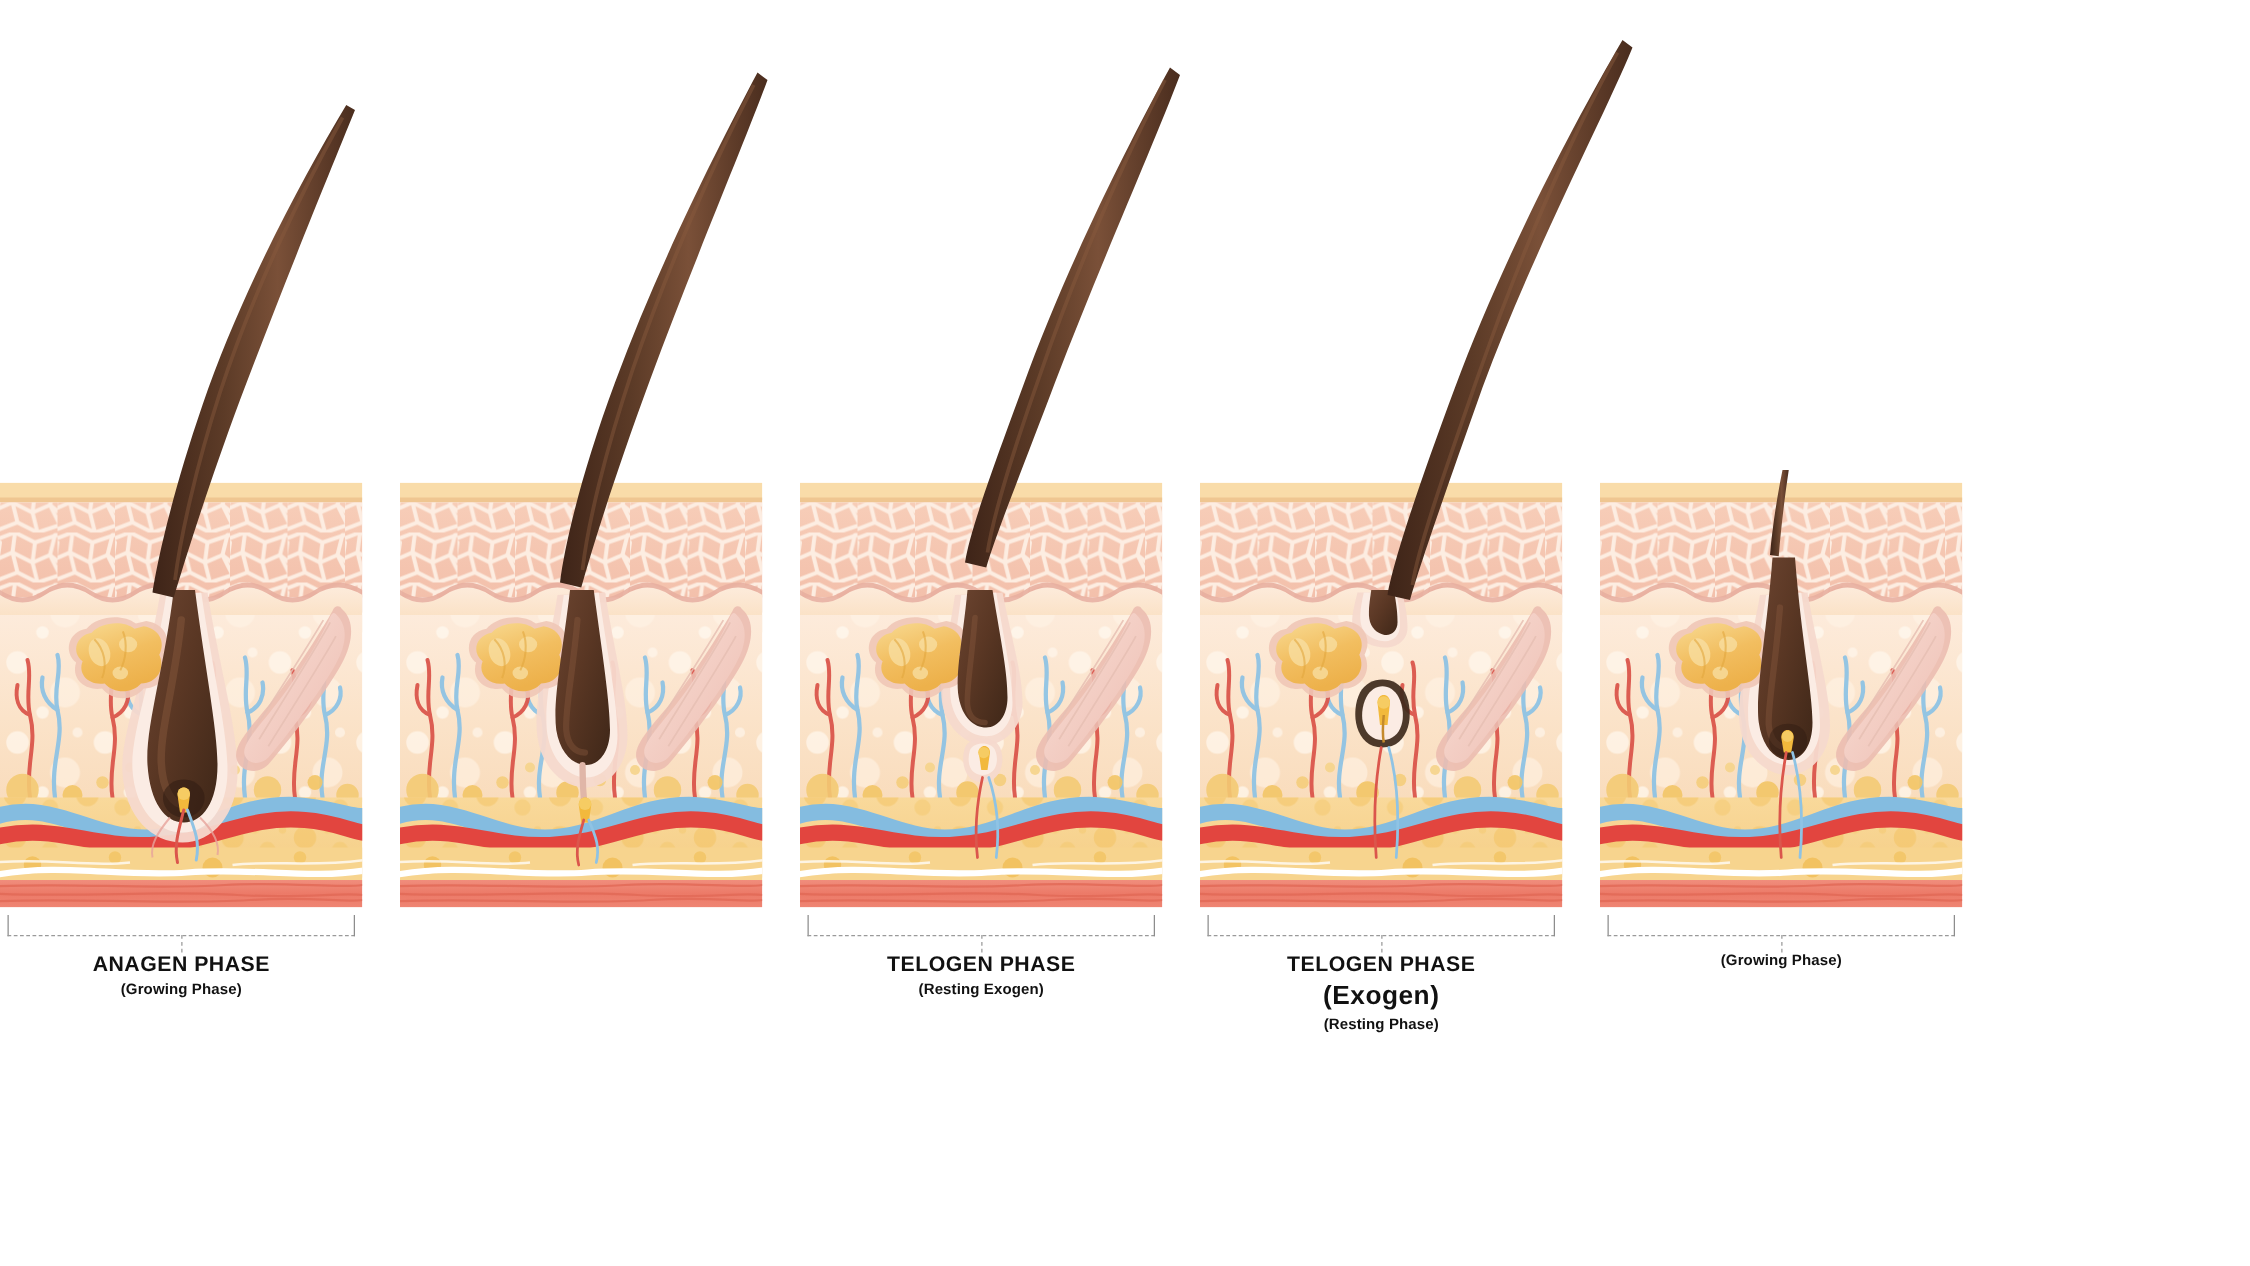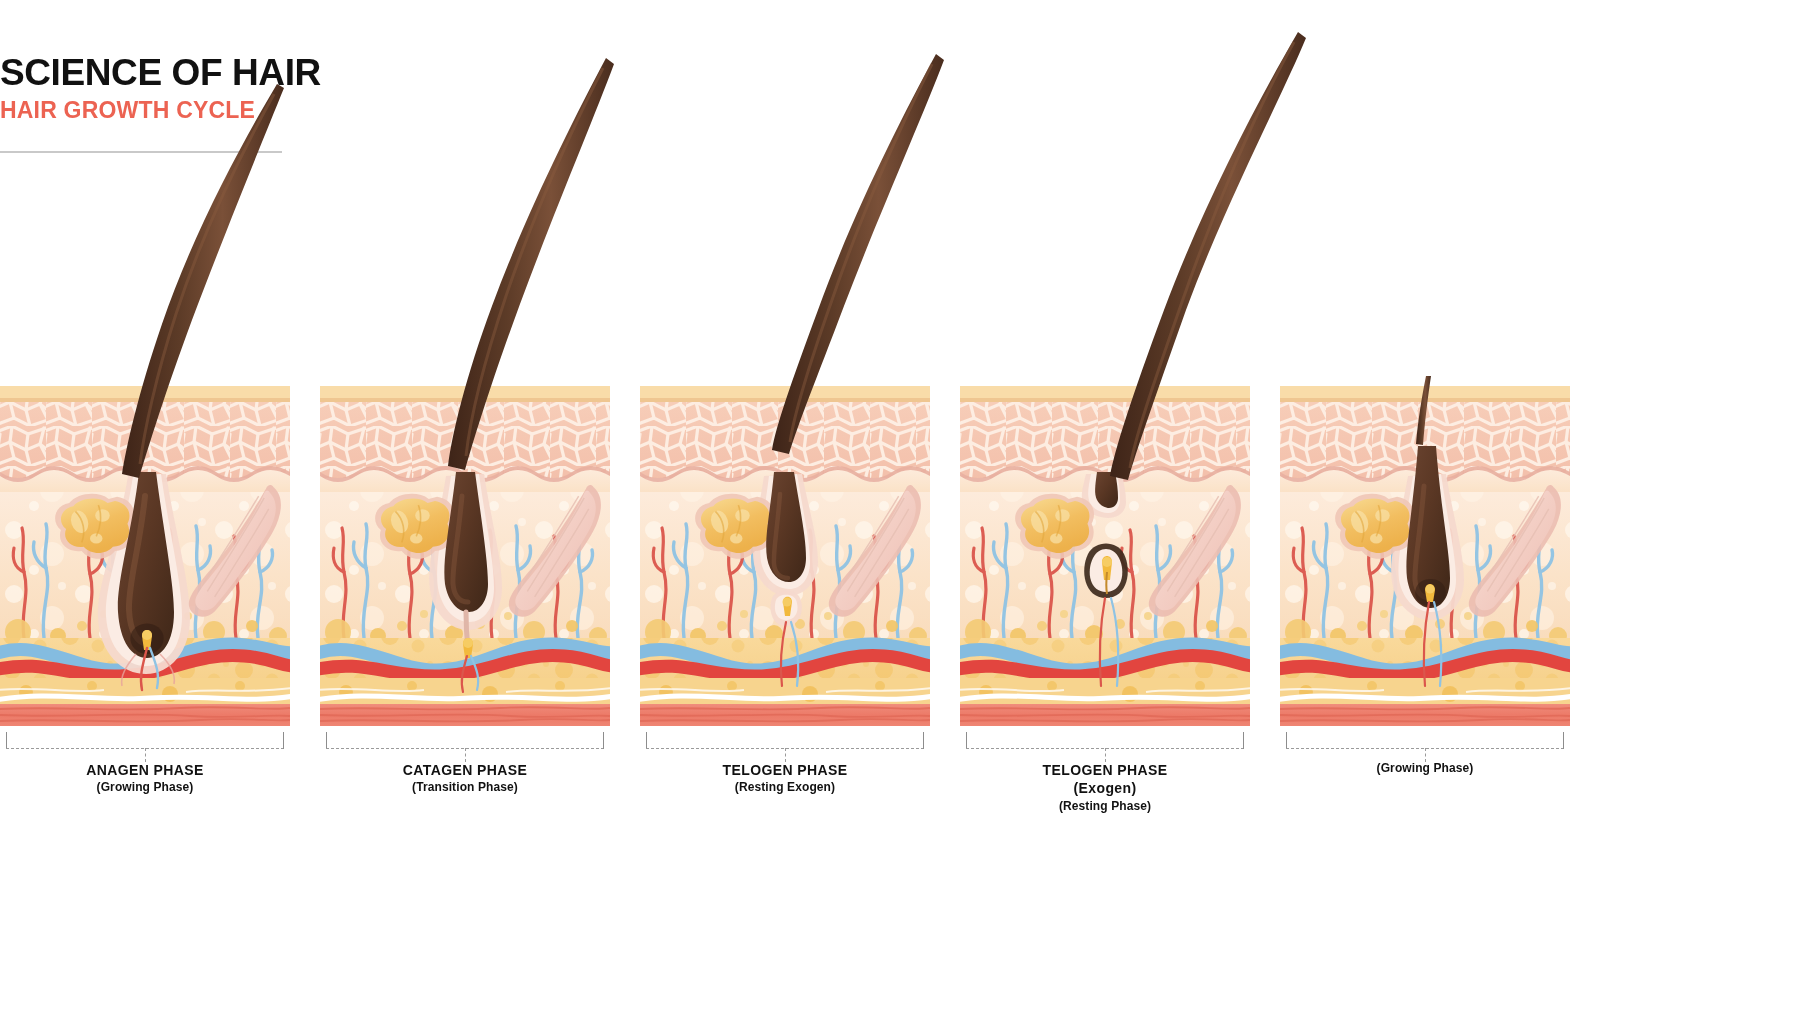--- a/index.html
+++ b/index.html
@@ -59,39 +59,34 @@
   .bracket .tick-l,.bracket .tick-r{
     position:absolute;top:2px;width:0;height:17px;border-left:1px solid #8d8d8d;
   }
   .bracket .tick-l{left:0;}
   .bracket .tick-r{right:0;}
   .bracket .stem{
     position:absolute;left:50%;top:18px;width:0;height:14px;
     border-left:1px dashed #9a9a9a;
   }
   .cap-line1{
-    font-size:14px;font-weight:bold;color:#111;letter-spacing:0.4px;
+    font-size:17px;font-weight:bold;color:#111;letter-spacing:0.4px;
     line-height:1.22;margin-top:2px;white-space:nowrap;
   }
   .cap-line2,.cap-line3{
     font-size:12px;font-weight:bold;color:#111;letter-spacing:0.1px;
     line-height:1.35;white-space:nowrap;
   }
-  .cap-line2.big{font-size:14px;letter-spacing:0.4px;}
+  .cap-line2.big{font-size:21px;letter-spacing:0.4px;}
 </style>
 </head>
 <body>
 
 <div id="root">
 
-  <div class="header">
-    <div class="title">SCIENCE OF HAIR</div>
-    <div class="subtitle" style="color: rgb(236, 99, 82);">HAIR GROWTH CYCLE</div>
-    <div class="rule" style="background: rgb(201, 201, 201);"></div>
-  </div>
 
   <div class="strip">
 
     <svg width="0" height="0" style="position:absolute" aria-hidden="true">
       <defs>
 
         <linearGradient id="gDermis" x1="0" y1="0" x2="0" y2="1">
           <stop offset="0%" stop-color="#FDEBDB"></stop>
           <stop offset="55%" stop-color="#FBE3C9"></stop>
           <stop offset="100%" stop-color="#F9DCBC"></stop>
@@ -484,30 +479,20 @@
     <div class="bracket">
       <div class="tick-l"></div>
       <div class="bar"></div>
       <div class="tick-r"></div>
       <div class="stem"></div>
     </div>
     <div class="cap-line1">ANAGEN PHASE</div>
     <div class="cap-line2">(Growing Phase)</div>
   </div>
 
-  <div class="caption" style="left:320px">
-    <div class="bracket">
-      <div class="tick-l"></div>
-      <div class="bar"></div>
-      <div class="tick-r"></div>
-      <div class="stem"></div>
-    </div>
-    <div class="cap-line1">CATAGEN PHASE</div>
-    <div class="cap-line2">(Transition Phase)</div>
-  </div>
 
   <div class="caption" style="left:640px">
     <div class="bracket">
       <div class="tick-l"></div>
       <div class="bar"></div>
       <div class="tick-r"></div>
       <div class="stem"></div>
     </div>
     <div class="cap-line1">TELOGEN PHASE</div>
     <div class="cap-line2">(Resting Exogen)</div>

